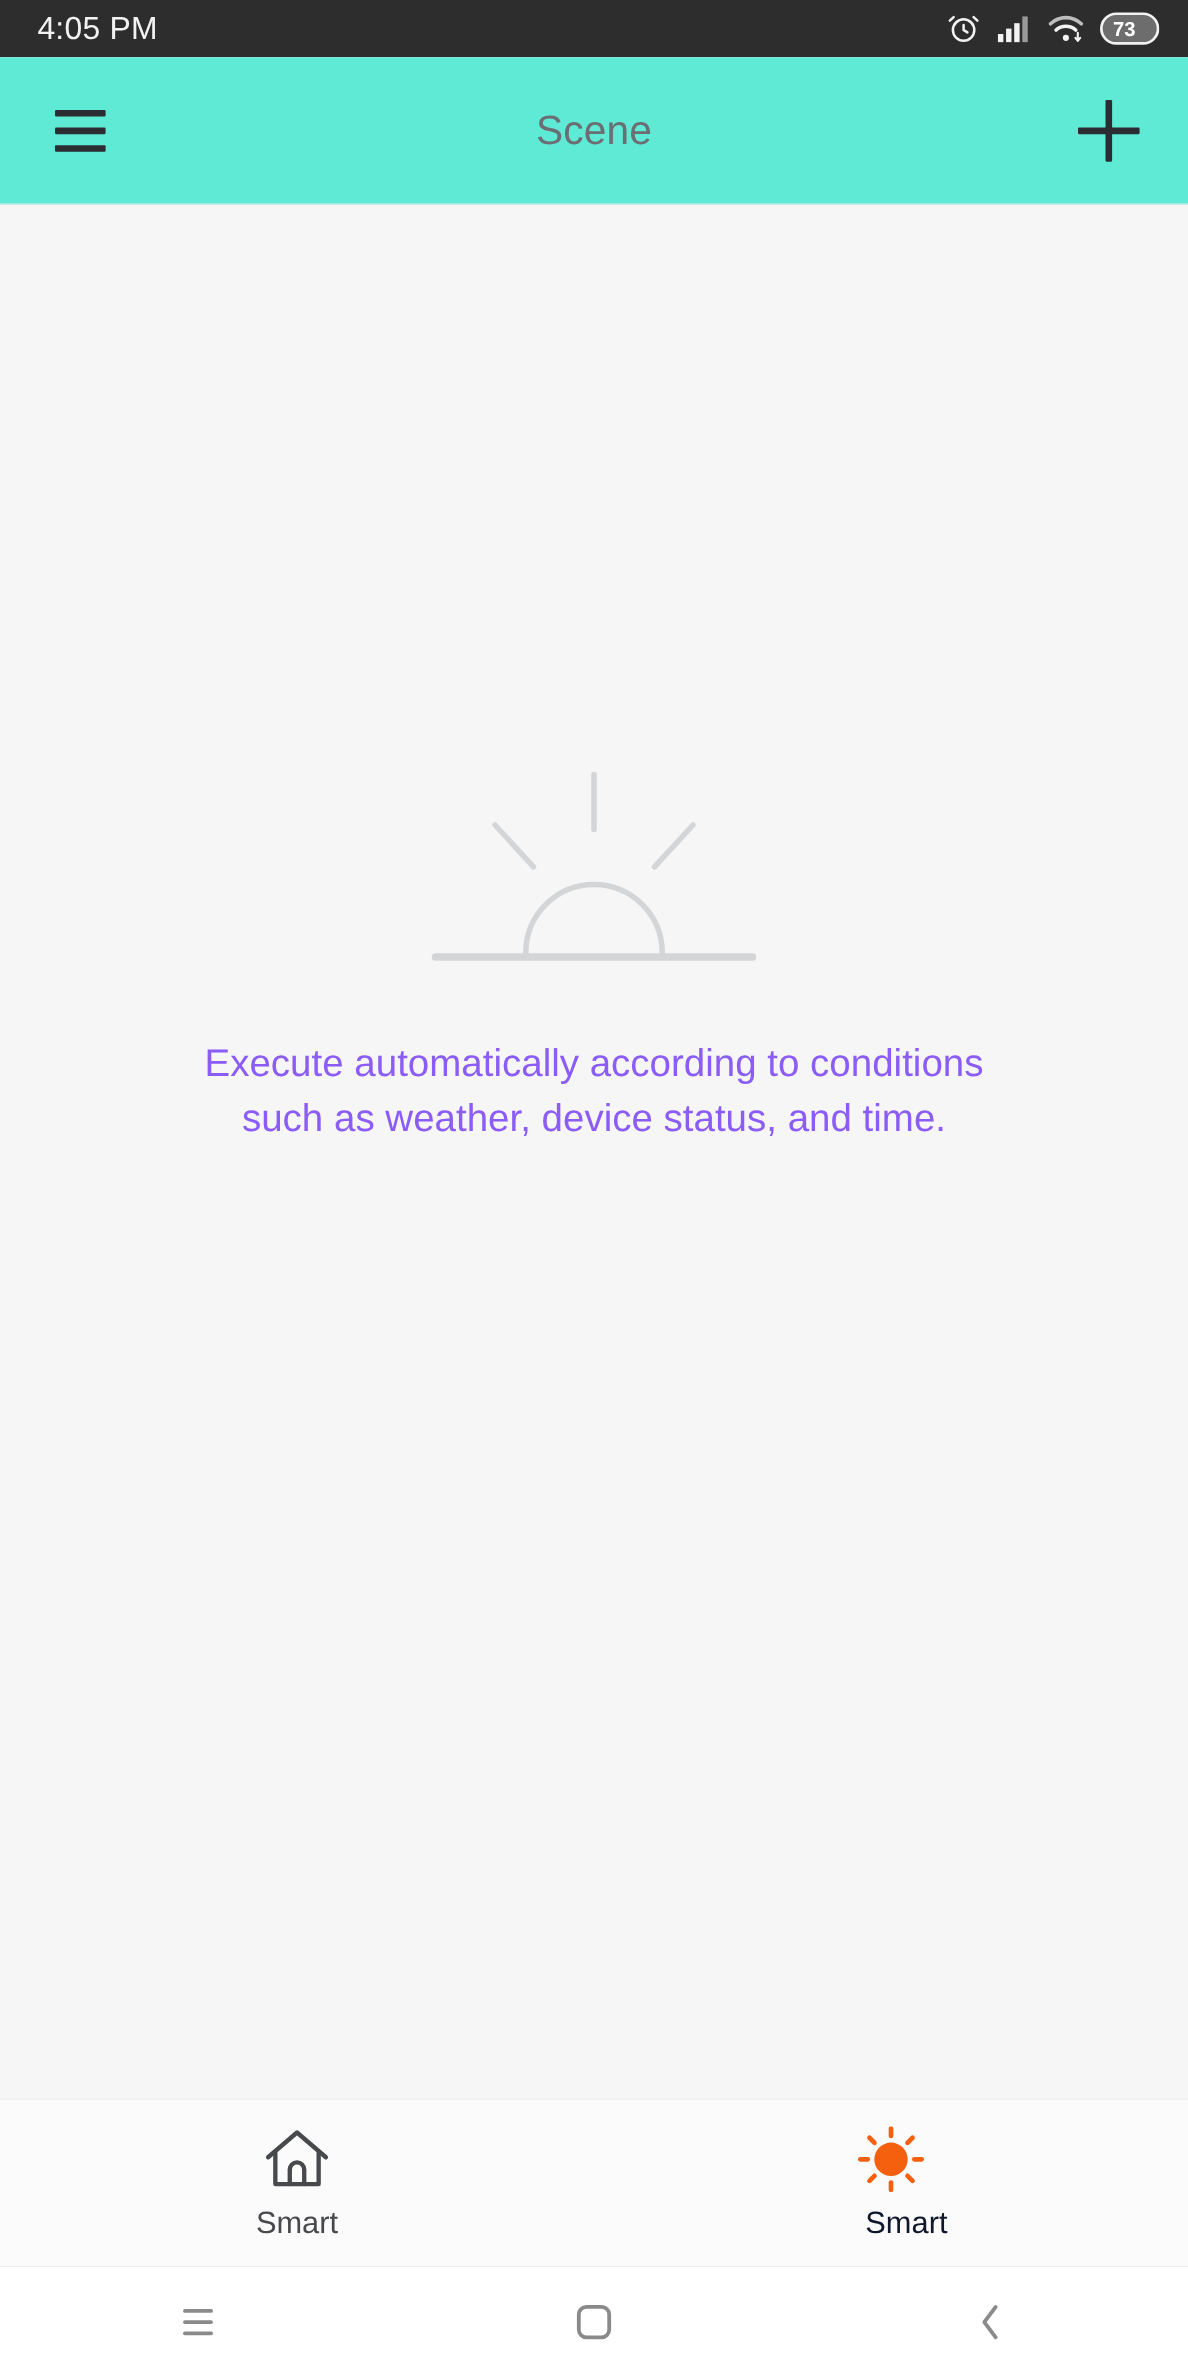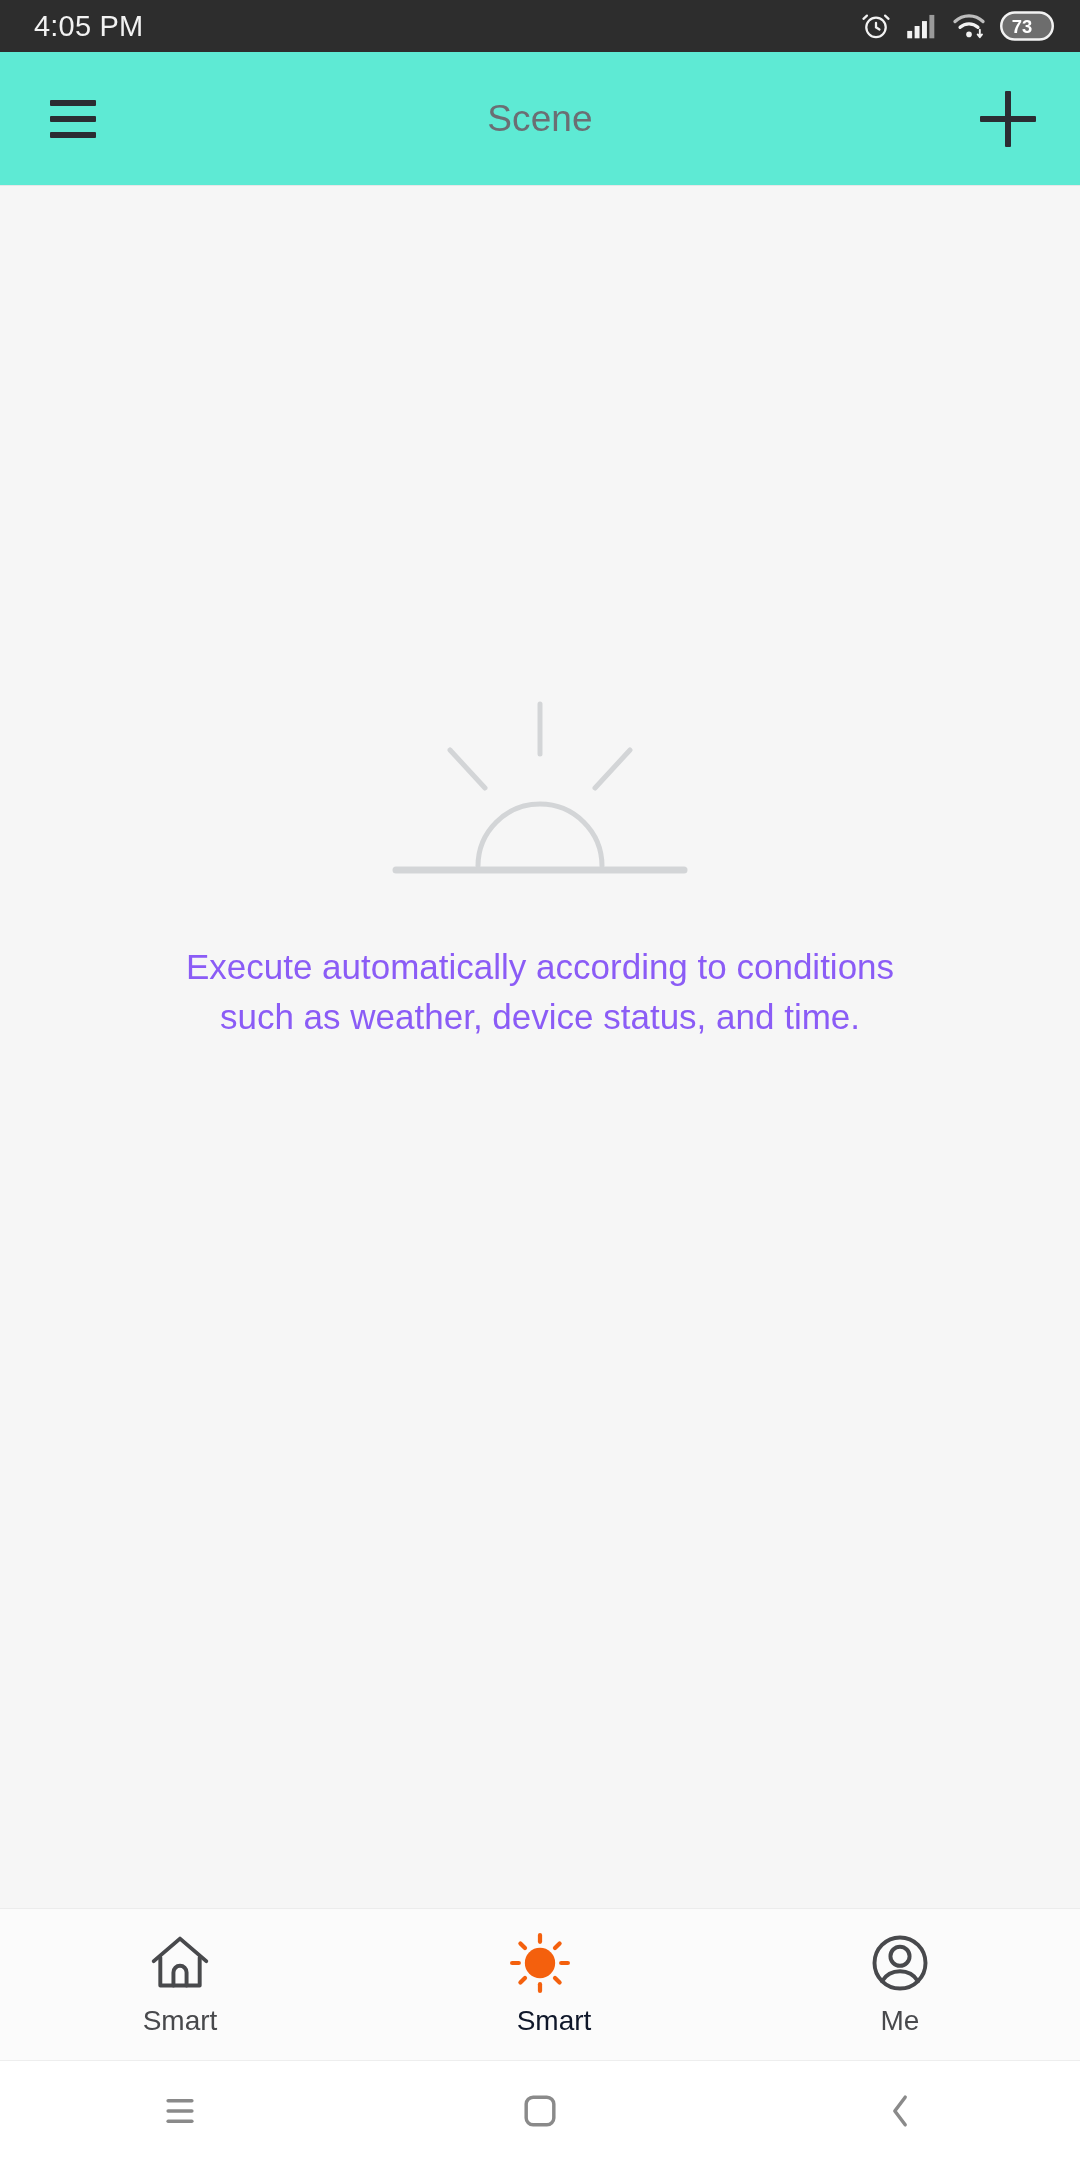--- a/index.html
+++ b/index.html
@@ -205,30 +205,20 @@
             <path d="M5.9 5.9 L8.5 8.5"></path>
             <path d="M25.5 25.5 L28.1 28.1"></path>
             <path d="M28.1 5.9 L25.5 8.5"></path>
             <path d="M8.5 25.5 L5.9 28.1"></path>
           </g>
         </svg>
       </span>
       <span class="bottom-label">Smart</span>
     </div>
 
-    <div class="bottom-item">
-      <span>
-        <svg width="62" height="60" viewBox="0 0 32 32" fill="none" stroke="#48494c" stroke-width="2.1">
-          <circle cx="16" cy="16" r="13.6"></circle>
-          <circle cx="16" cy="12.4" r="5.1"></circle>
-          <path d="M6.4 25.7 A11.4 11.4 0 0 1 25.6 25.7" stroke-linecap="round"></path>
-        </svg>
-      </span>
-      <span class="bottom-label">Me</span>
-    </div>
   </div>
 
   <div class="navbar">
 
     <div class="nav-key">
       <span>
         <svg width="38" height="34" viewBox="0 0 22 20" fill="none" stroke="#8a8a8a" stroke-width="2" stroke-linecap="round">
           <path d="M4 4 H18"></path>
             <path d="M4 10 H18"></path>
             <path d="M4 16 H18"></path>

